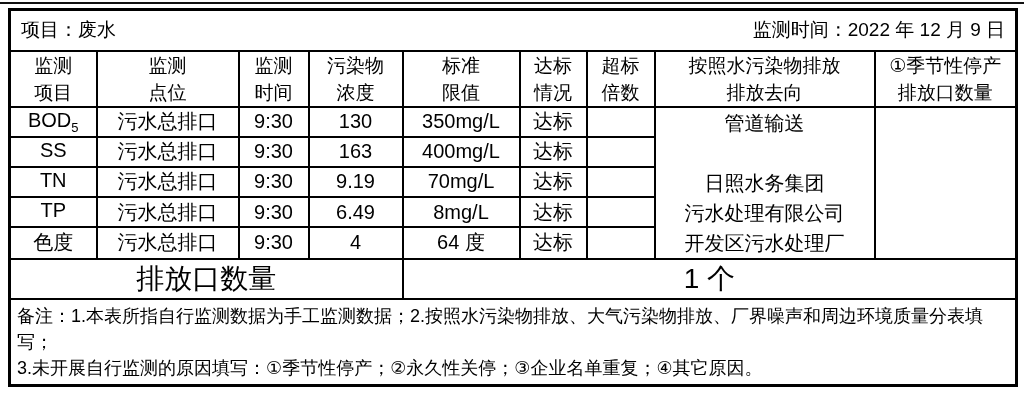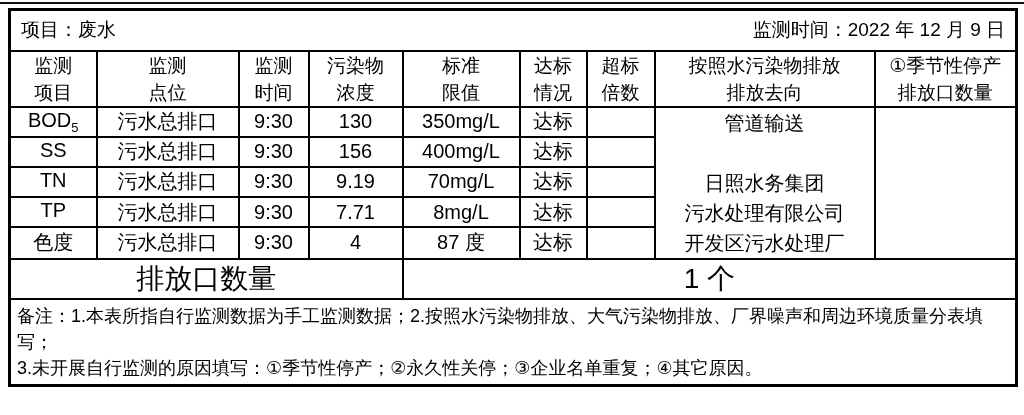--- a/index.html
+++ b/index.html
@@ -144,52 +144,52 @@
         <div class="ws-line">污水处理有限公司</div>
         <div class="ws-line">开发区污水处理厂</div>
       </td>
       <td rowspan="5"></td>
     </tr>
 
     <tr class="data-row">
       <td class="param-cell"><span>SS</span><sub></sub></td>
       <td>污水总排口</td>
       <td>9:30</td>
-      <td>156</td>
+      <td>163</td>
       <td>400mg/L</td>
       <td>达标</td>
       <td></td>
     </tr>
 
     <tr class="data-row">
       <td class="param-cell"><span>TN</span><sub></sub></td>
       <td>污水总排口</td>
       <td>9:30</td>
       <td>9.19</td>
       <td>70mg/L</td>
       <td>达标</td>
       <td></td>
     </tr>
 
     <tr class="data-row">
       <td class="param-cell"><span>TP</span><sub></sub></td>
       <td>污水总排口</td>
       <td>9:30</td>
-      <td>7.71</td>
+      <td>6.49</td>
       <td>8mg/L</td>
       <td>达标</td>
       <td></td>
     </tr>
 
     <tr class="data-row">
       <td class="param-cell"><span>色度</span><sub></sub></td>
       <td>污水总排口</td>
       <td>9:30</td>
       <td>4</td>
-      <td>87 度</td>
+      <td>64 度</td>
       <td>达标</td>
       <td></td>
     </tr>
 
     <tr class="footer-row">
       <td colspan="4">排放口数量</td>
       <td colspan="5">1 个</td>
     </tr>
 
     <tr class="remarks-row">

